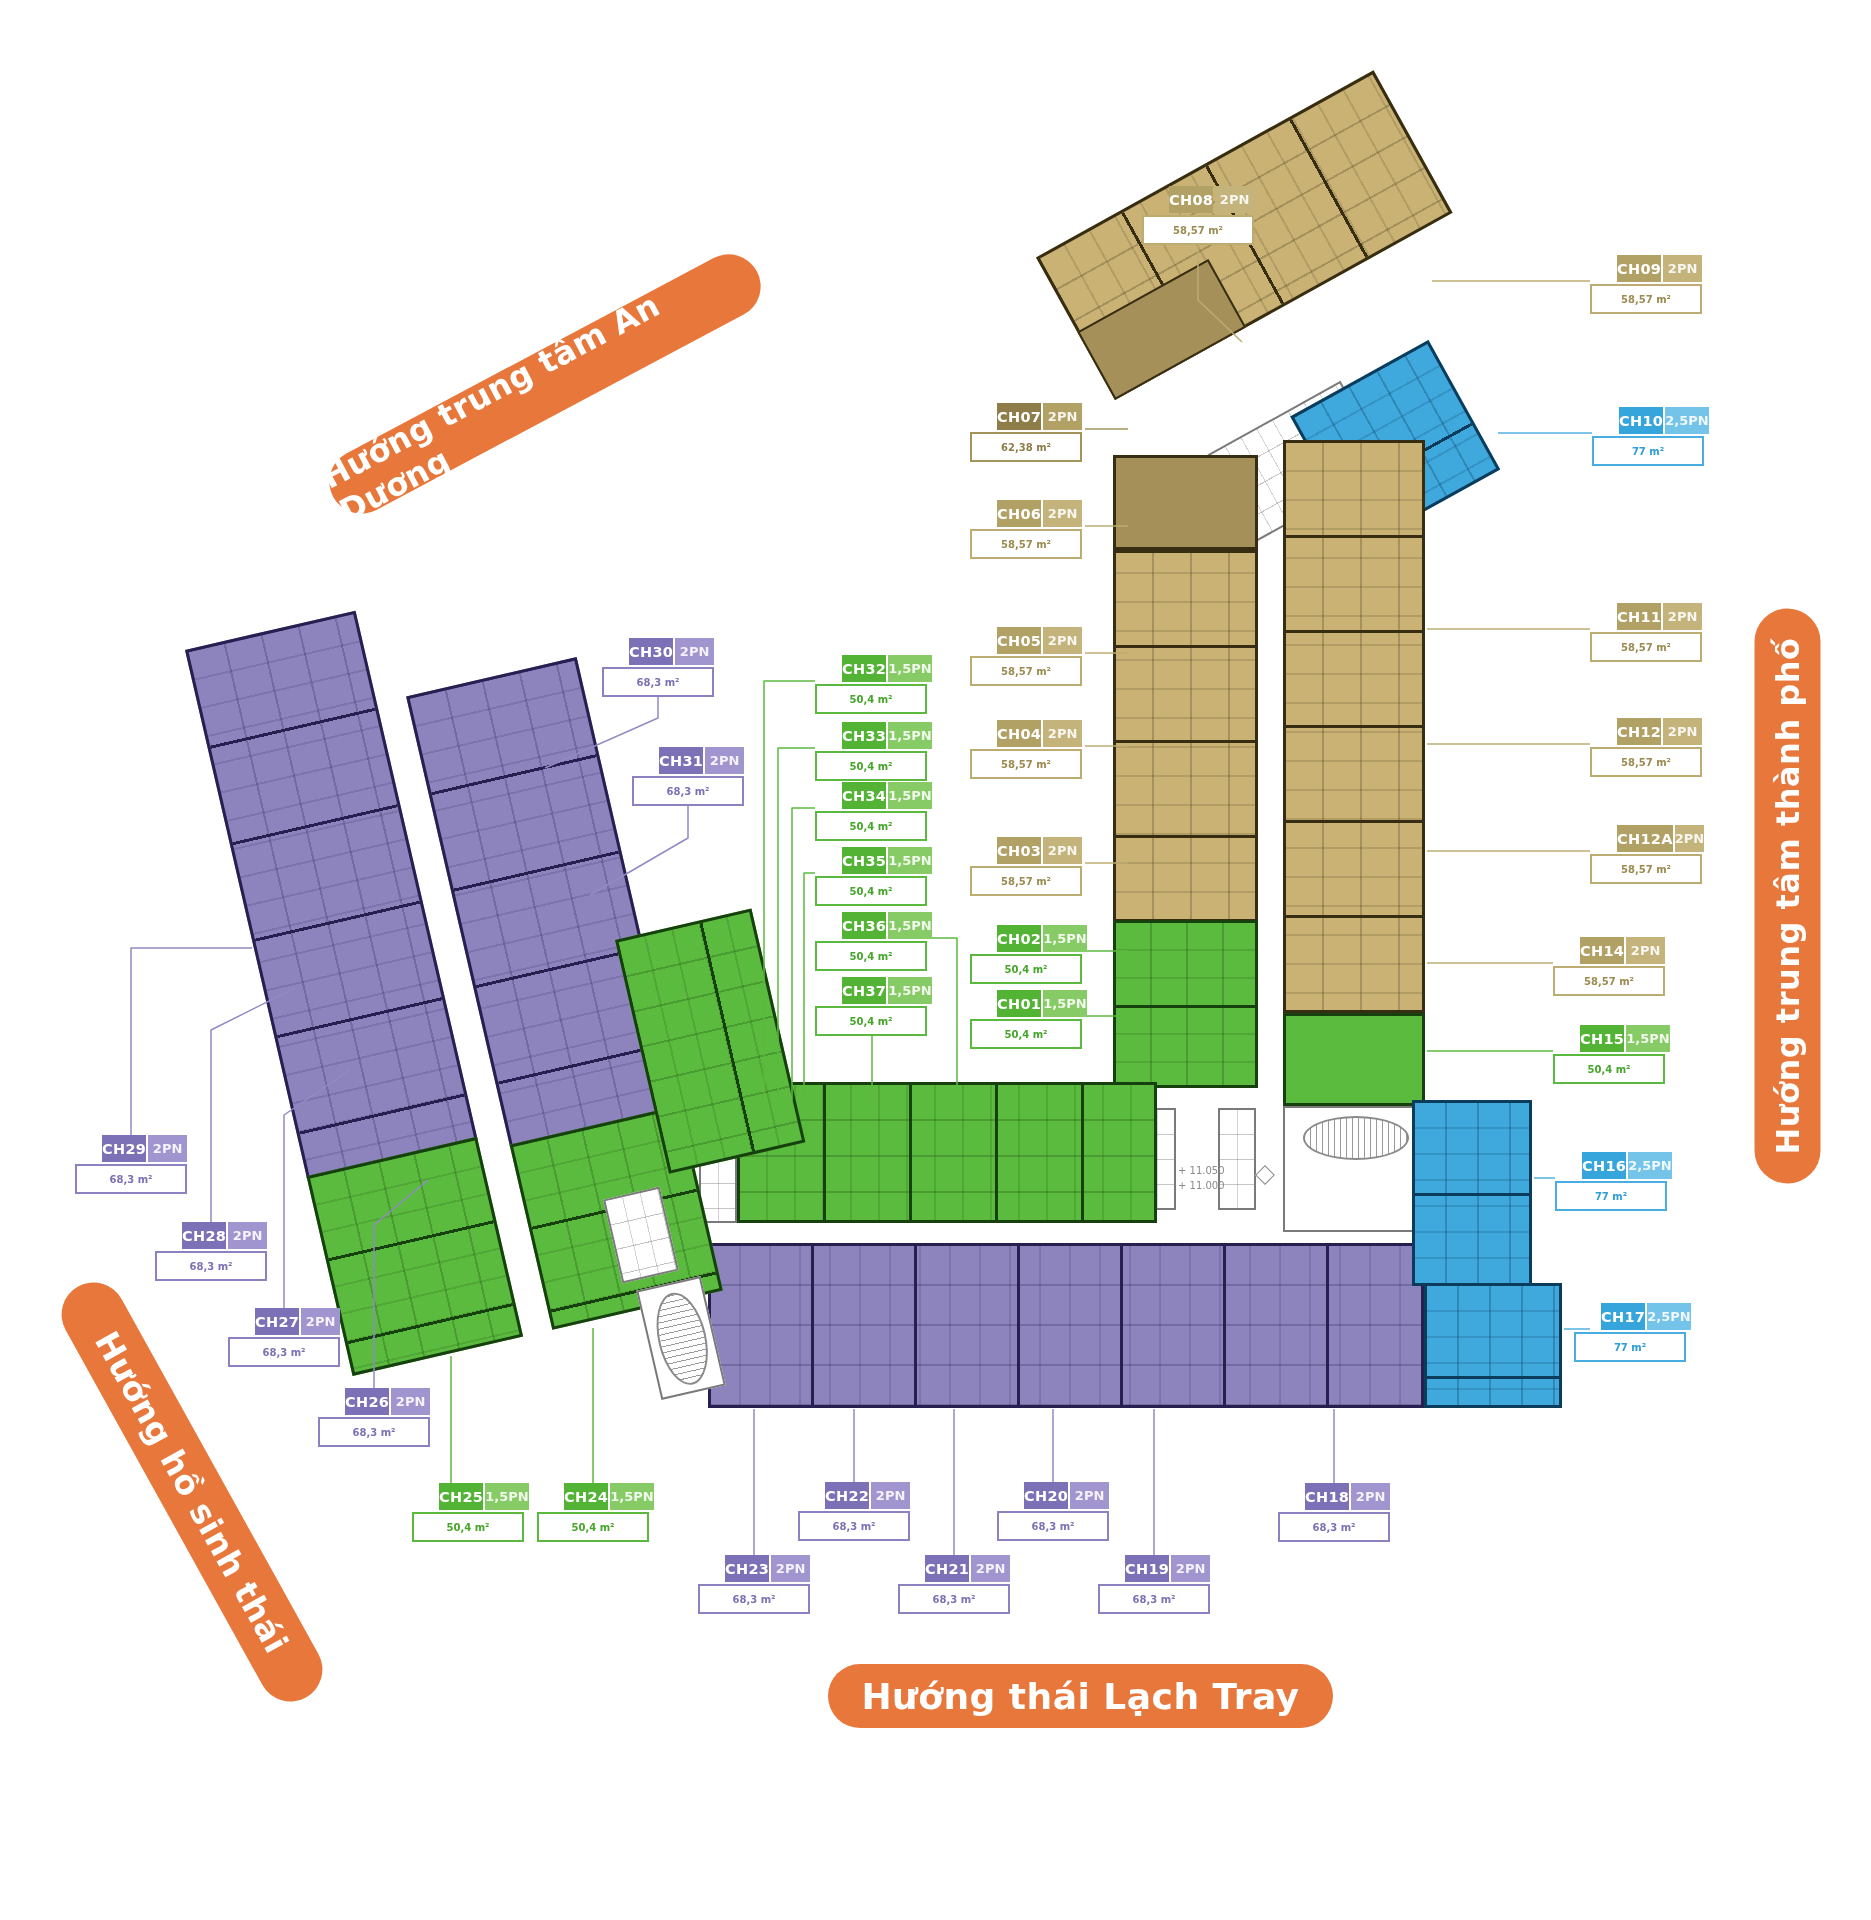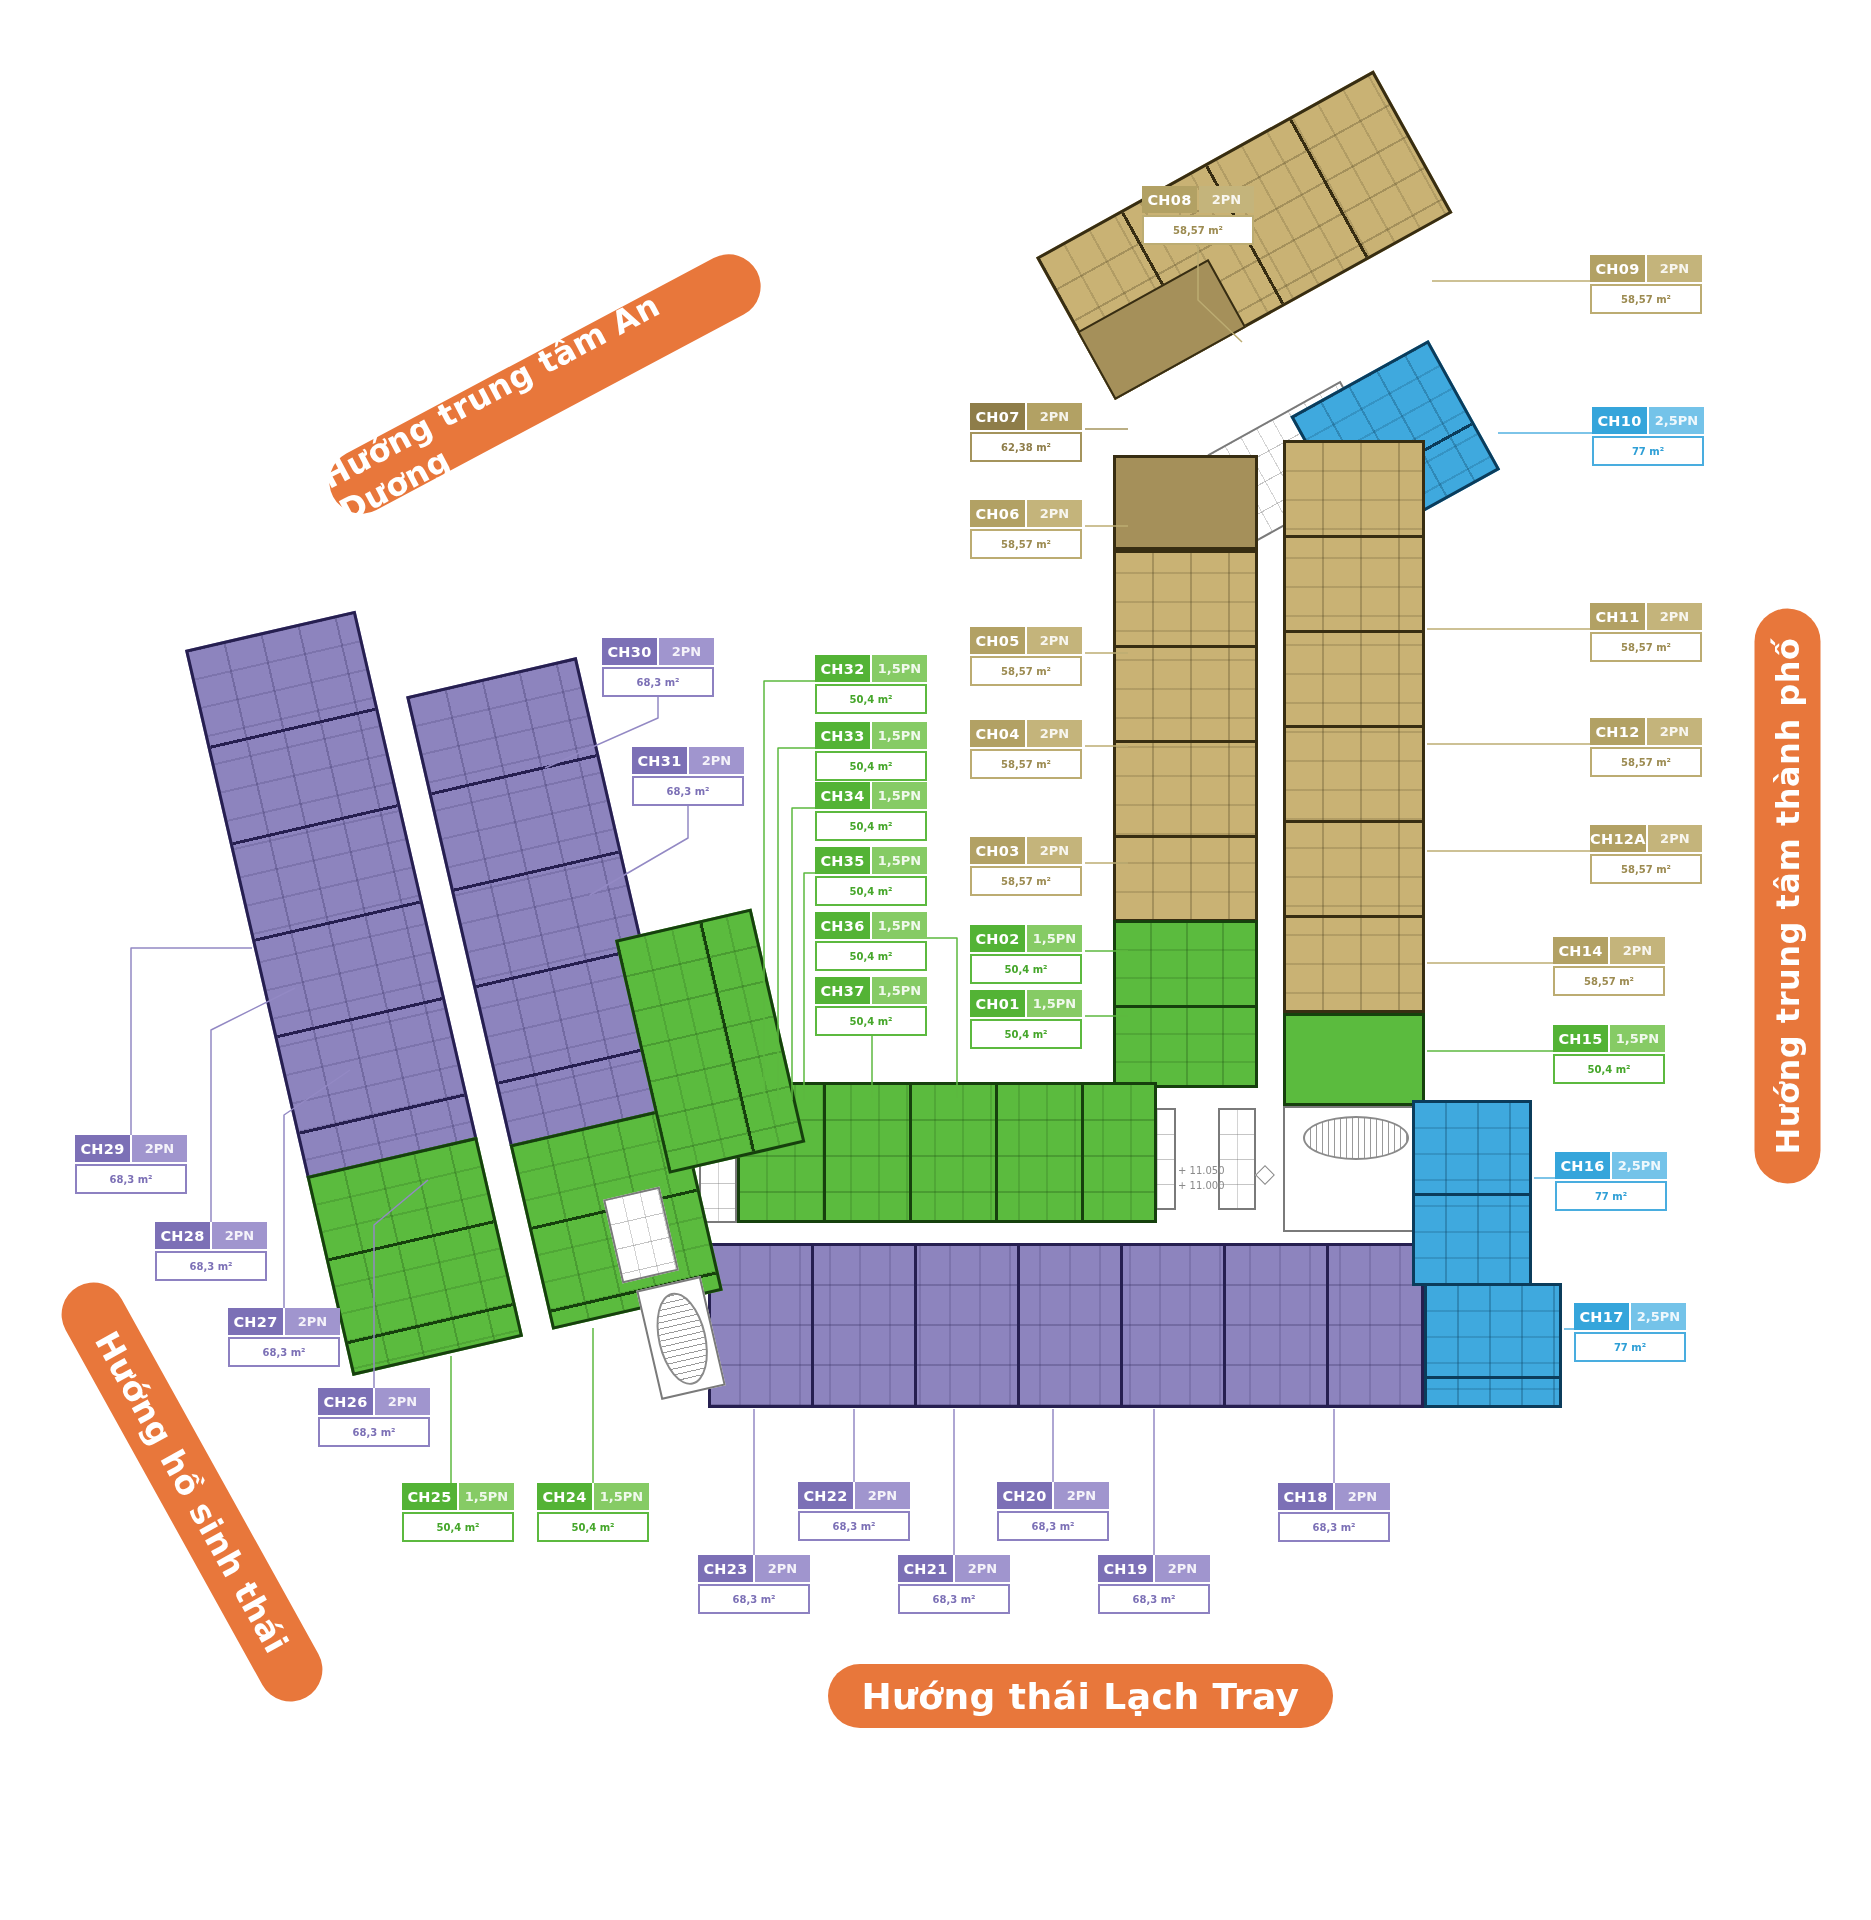--- a/index.html
+++ b/index.html
@@ -51,21 +51,21 @@
   .stair-ovalV{position:absolute;border:2px solid #8a8a8a;border-radius:50%;background:#fff;
     background-image:repeating-linear-gradient(0deg,transparent 0 5px,#9a9a9a 5px 6px);}
   .diamond{position:absolute;width:12px;height:12px;border:1.5px solid #8a8a8a;background:#fff;transform:rotate(45deg);}
   .elev{position:absolute;font-size:10px;color:#8a8a8a;white-space:nowrap;}
 
   
   .leaders{position:absolute;left:0;top:0;z-index:6;}
 
   
   .unit-label{position:absolute;width:112px;z-index:20;}
-  .unit-label .hdr{display:flex;height:27px;gap:2px;}
+  .unit-label .hdr{display:flex;height:27px;gap:2px;margin-left:27px;}
   .unit-label .code,.unit-label .type{flex:1;display:flex;align-items:center;justify-content:center;}
   .unit-label .code{background:var(--hdr);color:#fff;font-weight:700;font-size:14.5px;letter-spacing:.3px;}
   .unit-label .type{background:var(--hdr2);color:rgba(255,255,255,.88);font-weight:700;font-size:13px;}
   .unit-label .area{margin-top:2px;height:26px;background:#fff;border:2px solid var(--bd);
     color:var(--txt);font-weight:700;font-size:10px;display:flex;align-items:center;justify-content:center;}
   .ul-tan    {--hdr:#B2A164;--hdr2:#C4B47B;--bd:#BCAC72;--txt:#9C8B51;}
   .ul-tandark{--hdr:#8E7D49;--hdr2:#B2A164;--bd:#A4945C;--txt:#8E7D49;}
   .ul-green  {--hdr:#53B335;--hdr2:#86CB65;--bd:#5CB93F;--txt:#45A62A;}
   .ul-purple {--hdr:#7C70B6;--hdr2:#A095CE;--bd:#8D81C1;--txt:#7C70B6;}
   .ul-blue   {--hdr:#35A5DB;--hdr2:#74C3E9;--bd:#49ADDF;--txt:#2E9FD6;}
@@ -329,21 +329,21 @@
         </div>
         <div class="area">68,3 m²</div>
       </div>
       <div class="unit-label ul-green" style="left: 537px; top: 1483px;">
         <div class="hdr">
           <span class="code">CH24</span>
           <span class="type">1,5PN</span>
         </div>
         <div class="area">50,4 m²</div>
       </div>
-      <div class="unit-label ul-green" style="left: 402px; top: 1483px; border-radius: 20px;">
+      <div class="unit-label ul-green" style="left: 412px; top: 1483px; border-radius: 20px;">
         <div class="hdr">
           <span class="code">CH25</span>
           <span class="type">1,5PN</span>
         </div>
         <div class="area">50,4 m²</div>
       </div>
       <div class="unit-label ul-purple" style="left: 318px; top: 1388px;">
         <div class="hdr">
           <span class="code">CH26</span>
           <span class="type">2PN</span>

